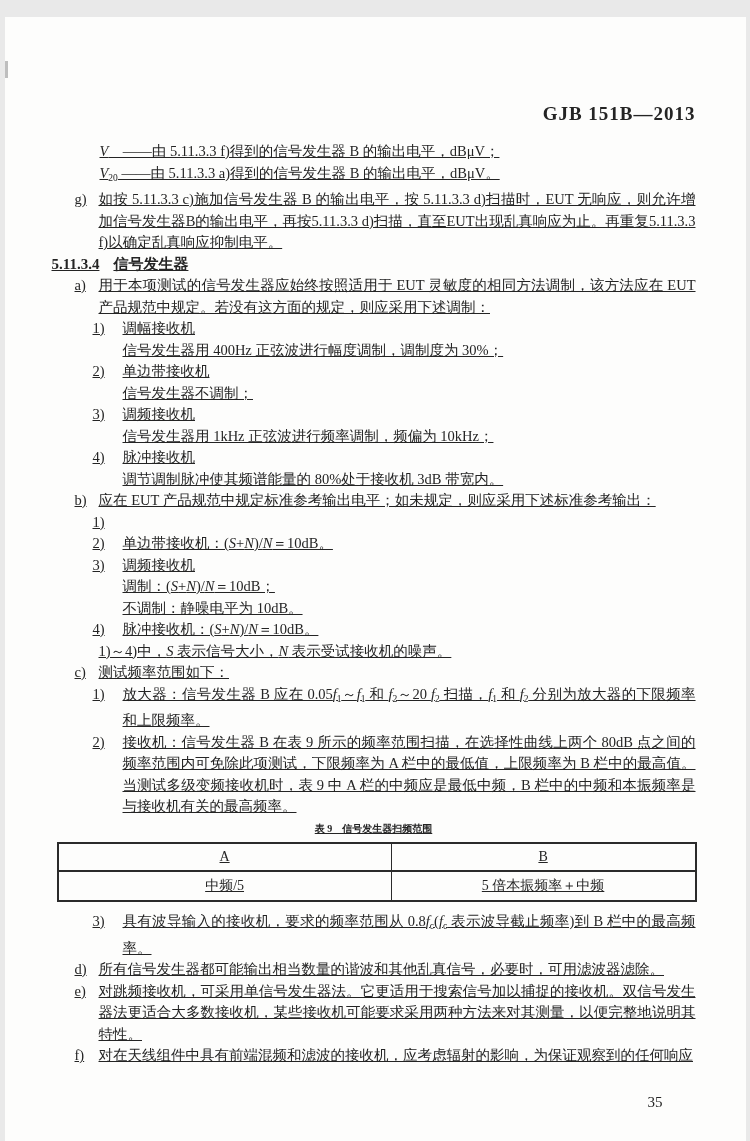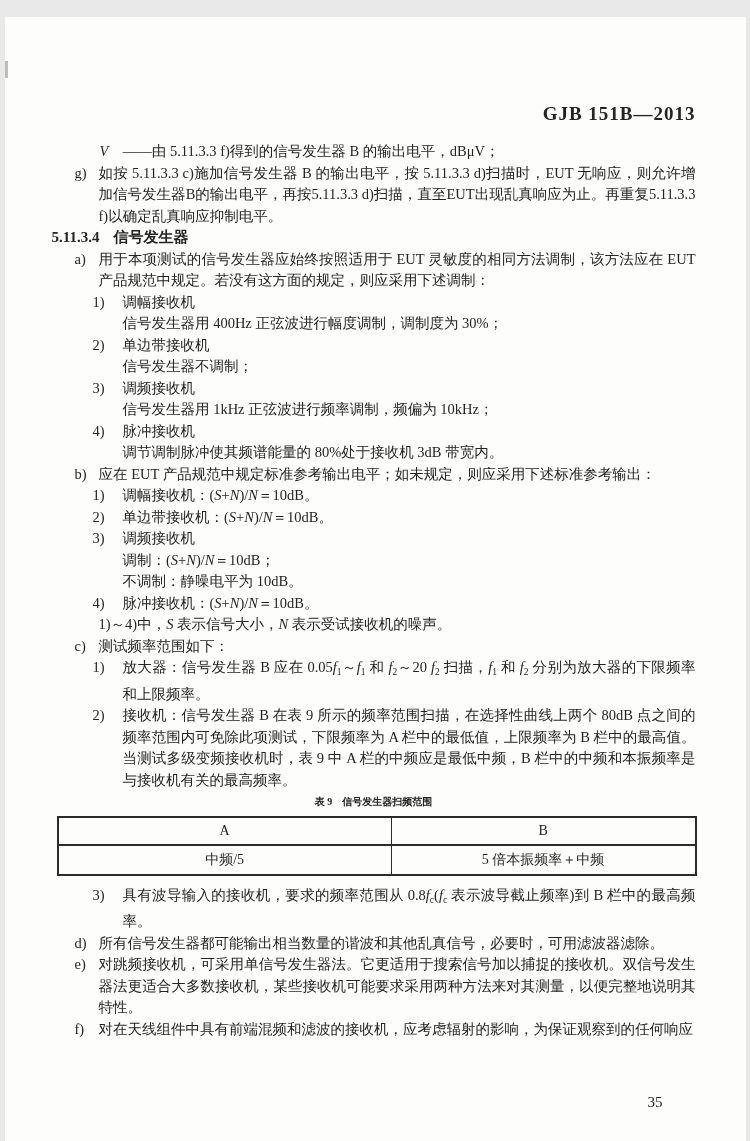--- a/index.html
+++ b/index.html
@@ -20,20 +20,21 @@
     margin:86px 50px 16px 0;
     text-align:right;
     font-weight:bold;
     font-size:19px; line-height:22px;
     letter-spacing:1px;
   }
   .body{
     padding:0 50px 0 47px;
     font-size:14.5px;
     line-height:21.5px;
+    text-decoration:underline;
   }
   .def{ margin-left:48px; white-space:nowrap; }
   .li1{ display:flex; }
   .li1 .mk{ flex:0 0 24px; margin-left:23px; }
   .li1 .tx{ flex:1; text-align:justify; }
   .li2{ display:flex; }
   .li2 .mk2{ flex:0 0 30px; margin-left:41px; }
   .li2 .tx{ flex:1; text-align:justify; }
   .cont2{ margin-left:71px; text-align:justify; }
   .note1{ margin-left:47px; }
@@ -70,20 +71,21 @@
 <body>
 
 <div class="page">
   <div class="edge-mark"></div>
 
   <div class="header">GJB 151B—2013</div>
 
   <div class="body">
 
     <p class="def"><span class="st-i">V</span><span>　——由 5.11.3.3 f)得到的信号发生器 B 的输出电平，dBμV；</span></p>
+    <p class="def"><span class="st-i">V</span><span class="st-sub">20</span><span> ——由 5.11.3.3 a)得到的信号发生器 B 的输出电平，dBμV。</span></p>
 
     <div class="li1">
       <span class="mk">g)</span>
       <span class="tx">如按 5.11.3.3 c)施加信号发生器 B 的输出电平，按 5.11.3.3 d)扫描时，EUT 无响应，则允许增加信号发生器B的输出电平，再按5.11.3.3 d)扫描，直至EUT出现乱真响应为止。再重复5.11.3.3 f)以确定乱真响应抑制电平。</span>
     </div>
 
     <h3 class="section"><span>5.11.3.4</span><span class="sec-title">信号发生器</span></h3>
 
     <div class="li1">
       <span class="mk">a)</span>
@@ -114,21 +116,20 @@
     </div>
     <p class="cont2"><span>调节调制脉冲使其频谱能量的 80%处于接收机 3dB 带宽内。</span></p>
 
     <div class="li1">
       <span class="mk">b)</span>
       <span class="tx">应在 EUT 产品规范中规定标准参考输出电平；如未规定，则应采用下述标准参考输出：</span>
     </div>
 
     <div class="li2">
       <span class="mk2">1)</span>
-      <span class="tx"><span>调幅接收机：(</span><span class="st-i">S</span><span>+</span><span class="st-i">N</span><span>)/</span><span class="st-i">N</span><span>＝10dB。</span></span>
     </div>
     <div class="li2">
       <span class="mk2">2)</span>
       <span class="tx"><span>单边带接收机：(</span><span class="st-i">S</span><span>+</span><span class="st-i">N</span><span>)/</span><span class="st-i">N</span><span>＝10dB。</span></span>
     </div>
     <div class="li2">
       <span class="mk2">3)</span>
       <span class="tx"><span>调频接收机</span></span>
     </div>
     <p class="cont2"><span>调制：(</span><span class="st-i">S</span><span>+</span><span class="st-i">N</span><span>)/</span><span class="st-i">N</span><span>＝10dB；</span></p>

